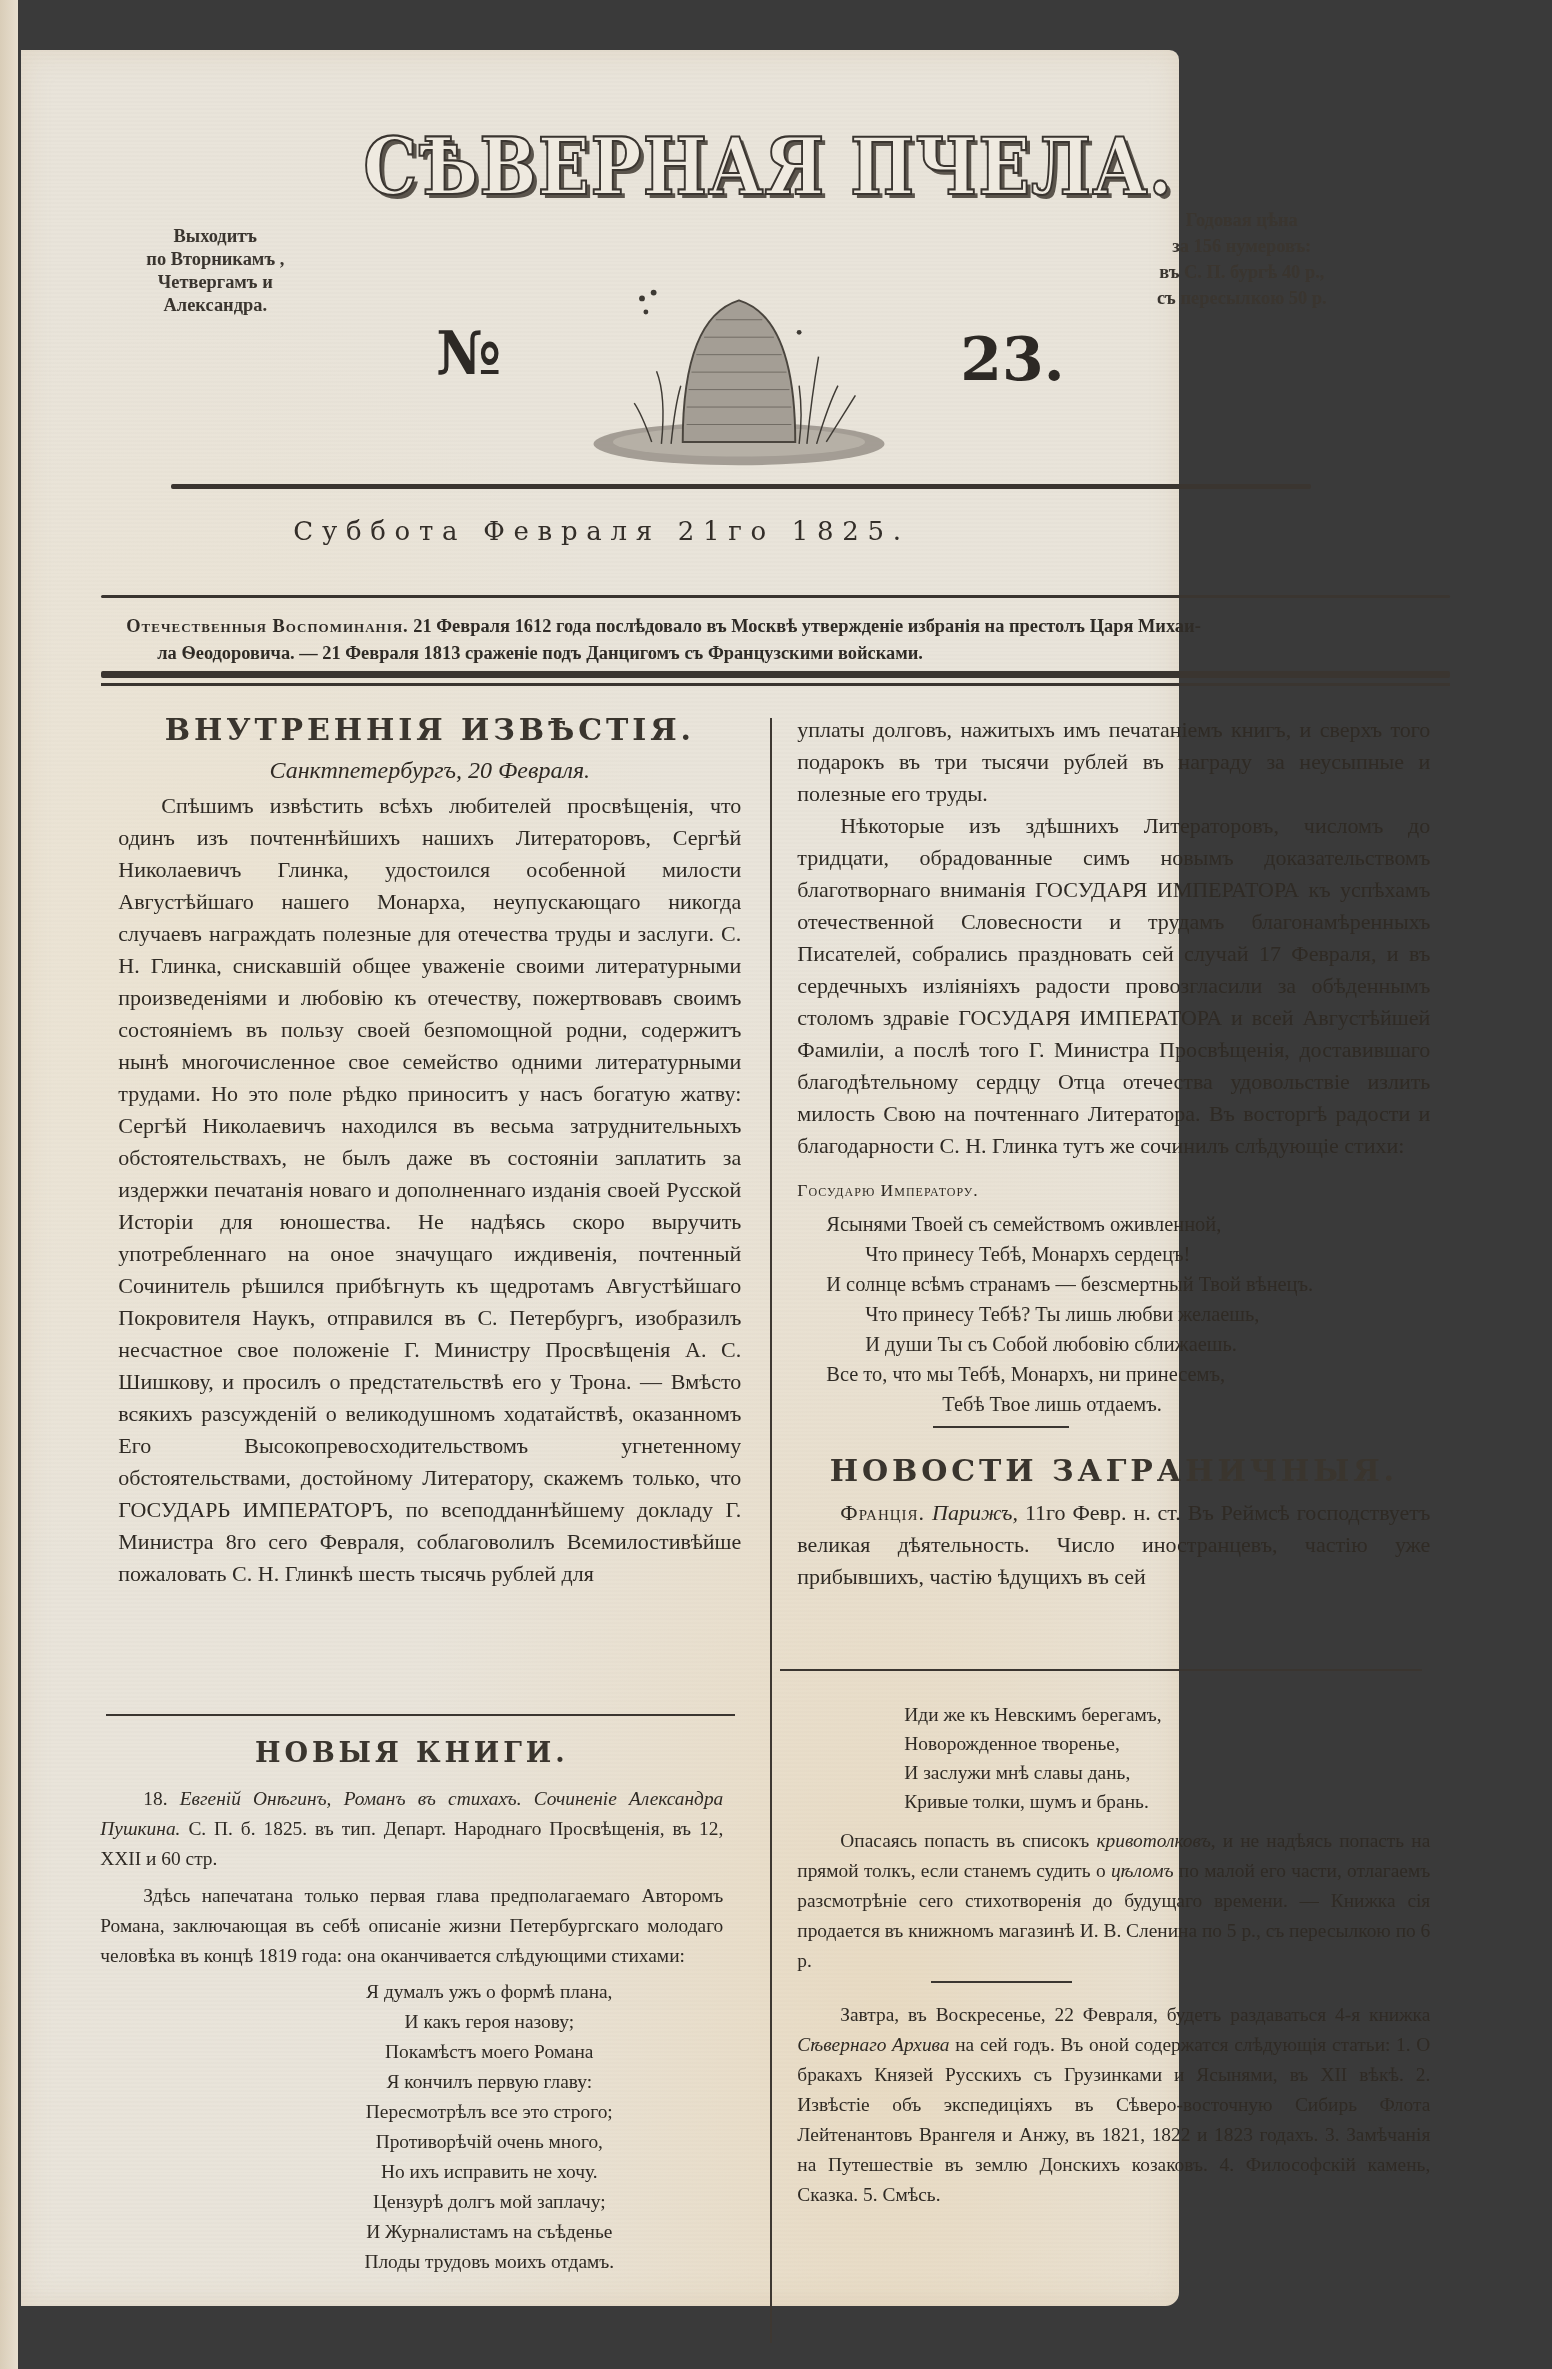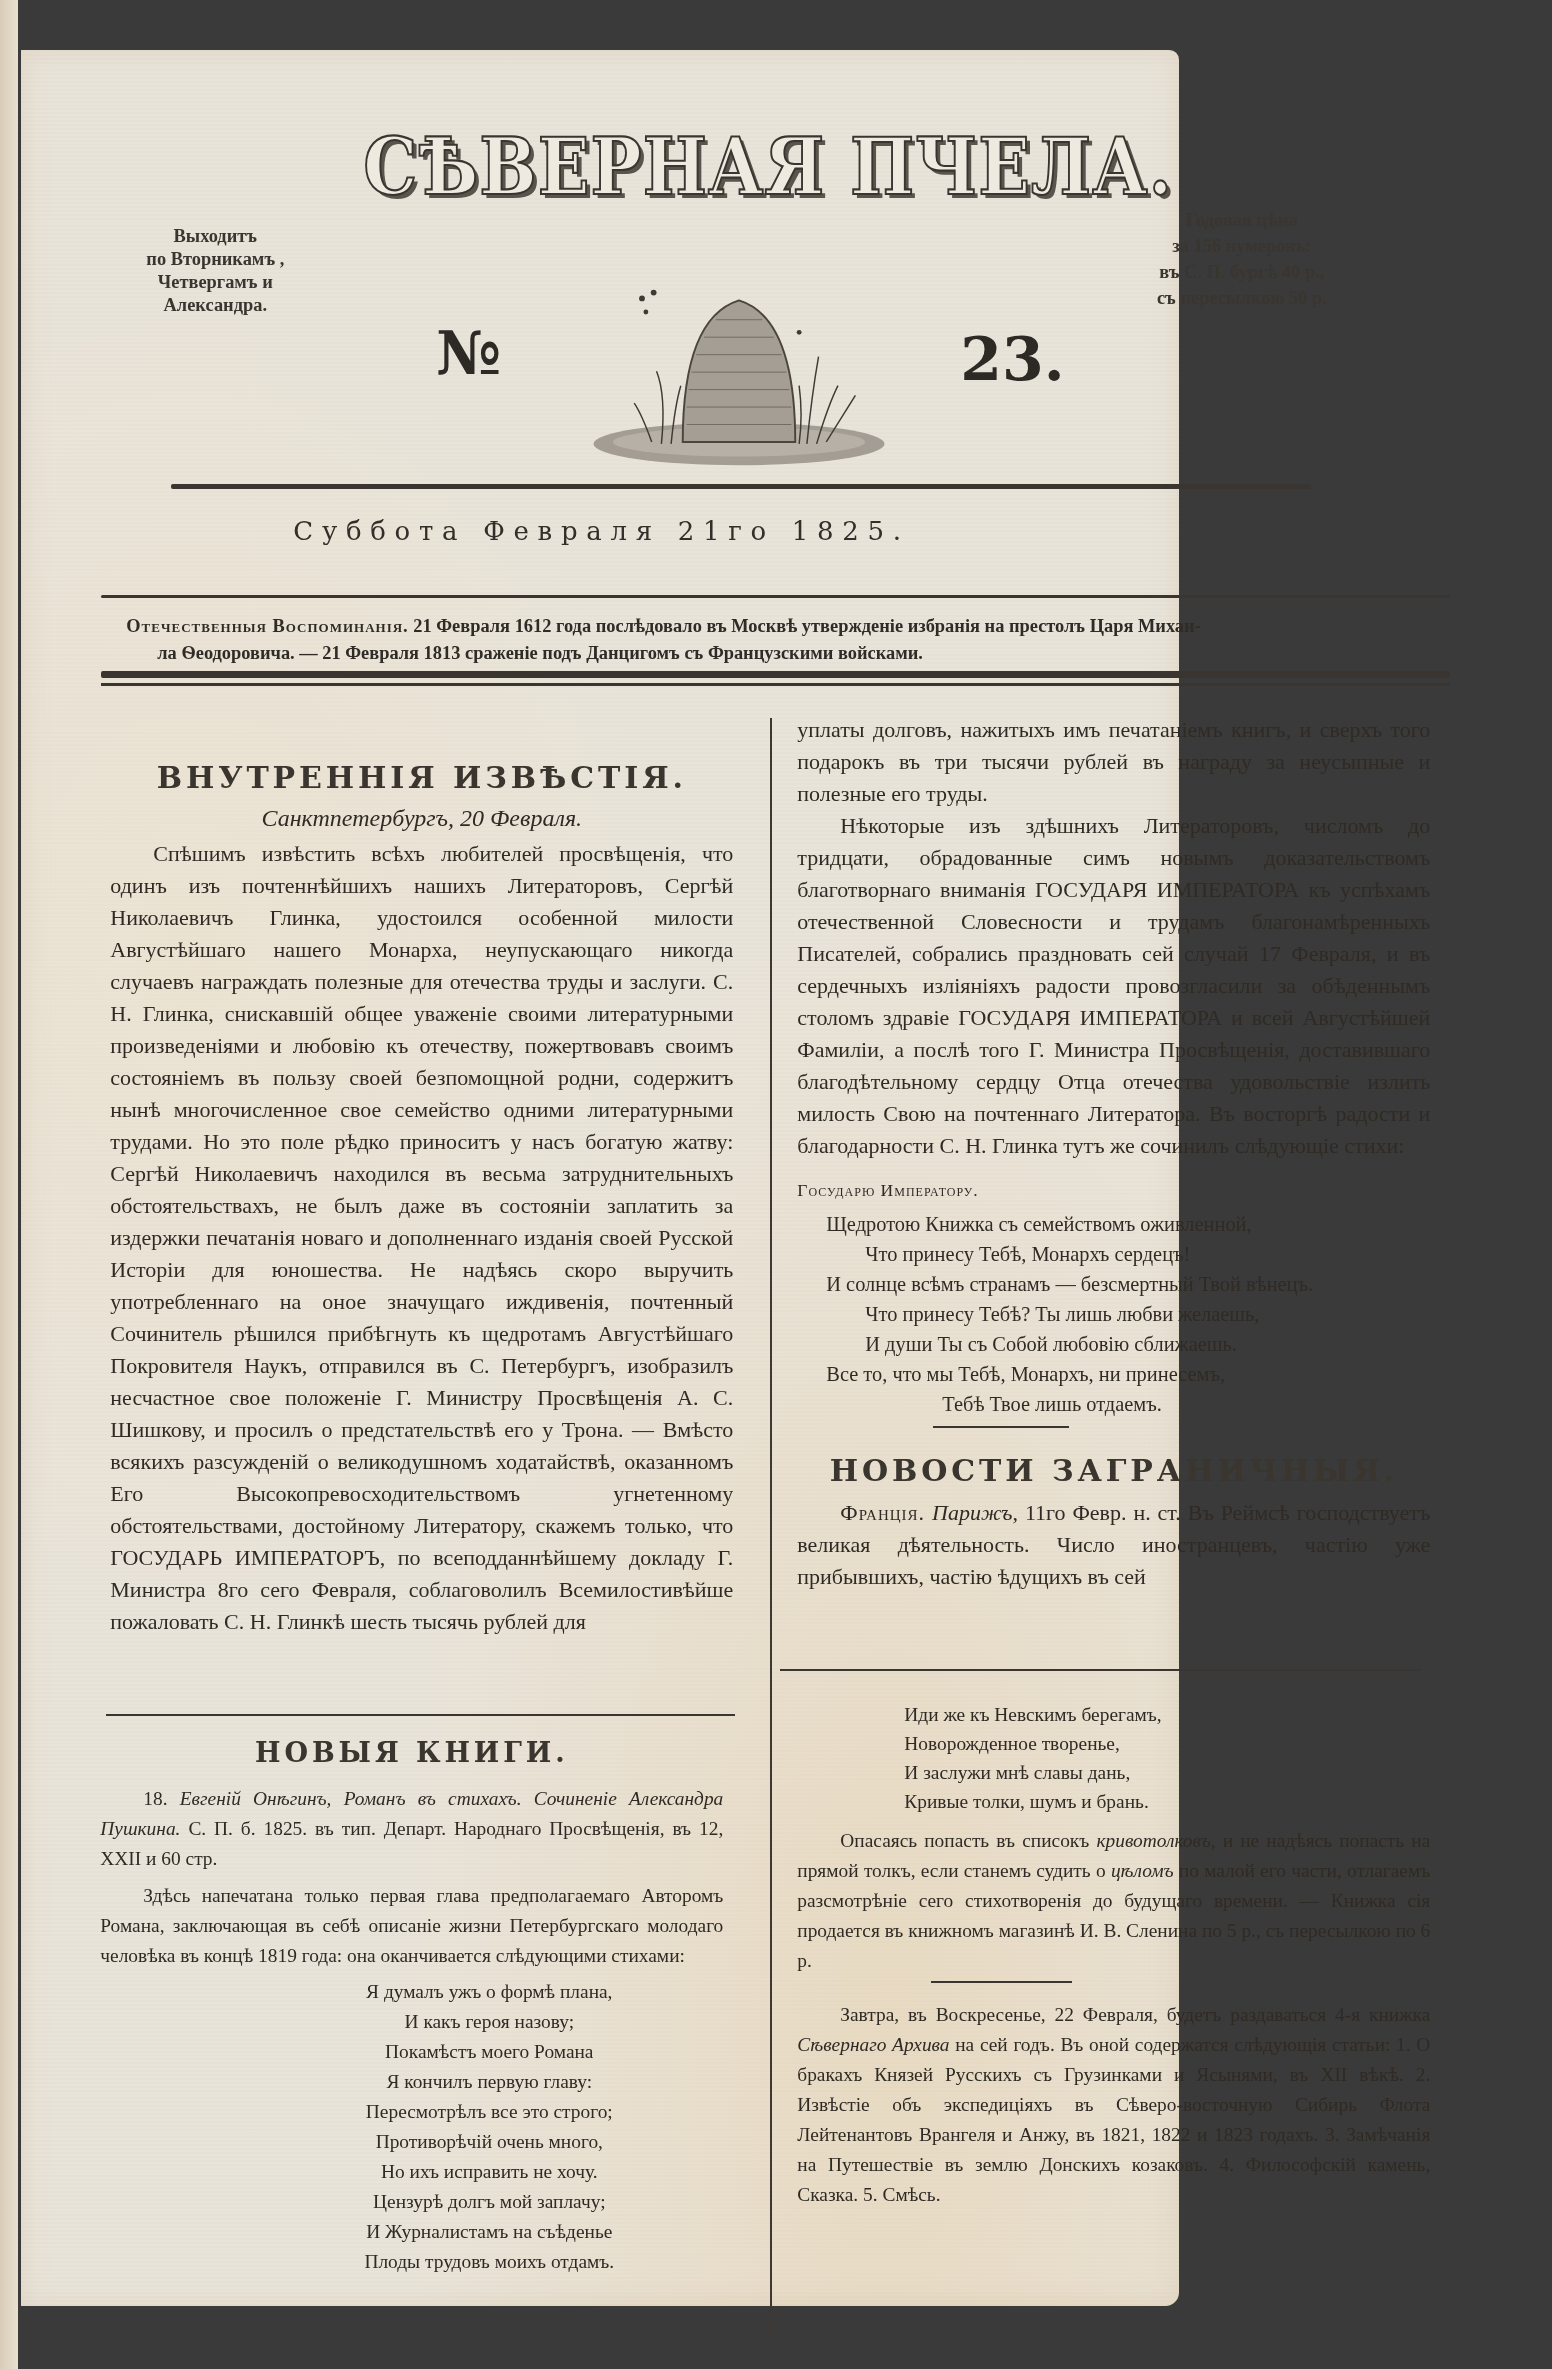--- a/index.html
+++ b/index.html
@@ -142,21 +142,21 @@
     <span class="lead">Отечественныя Воспоминанія.</span>
     <span>21 Февраля 1612 года послѣдовало въ Москвѣ утвержденіе избранія на престолъ Царя Михаи-</span>
     <span class="second">ла Ѳеодоровича. — 21 Февраля 1813 сраженіе подъ Данцигомъ съ Французскими войсками.</span>
   </div>
 
   <div class="abs rule-thick" style="left:80px; top:621px; width:1349px; height:6.8px;"></div>
   <div class="abs rule-thin" style="left:80px; top:633px; width:1349px; height:2.9px;"></div>
 
   <div class="abs divider-v"></div>
 
-  <div class="abs col" style="left:89px; top:664px; width:623px;margin-top:48px;">
+  <div class="abs col" style="left:97px; top:664px; width:623px;">
     <div class="head-big">ВНУТРЕННІЯ ИЗВѢСТІЯ.</div>
     <div class="dateline">Санктпетербургъ, 20 Февраля.</div>
     <p class="indent" style="height:936px; overflow:hidden;">Спѣшимъ извѣстить всѣхъ любителей просвѣщенія, что одинъ изъ почтеннѣйшихъ нашихъ Литераторовъ, Сергѣй Николаевичъ Глинка, удостоился особенной милости Августѣйшаго нашего Монарха, неупускающаго никогда случаевъ награждать полезные для отечества труды и заслуги. С. Н. Глинка, снискавшій общее уваженіе своими литературными произведеніями и любовію къ отечеству, пожертвовавъ своимъ состояніемъ въ пользу своей безпомощной родни, содержитъ нынѣ многочисленное свое семейство одними литературными трудами. Но это поле рѣдко приноситъ у насъ богатую жатву: Сергѣй Николаевичъ находился въ весьма затруднительныхъ обстоятельствахъ, не былъ даже въ состояніи заплатить за издержки печатанія новаго и дополненнаго изданія своей Русской Исторіи для юношества. Не надѣясь скоро выручить употребленнаго на оное значущаго иждивенія, почтенный Сочинитель рѣшился прибѣгнуть къ щедротамъ Августѣйшаго Покровителя Наукъ, отправился въ С. Петербургъ, изобразилъ несчастное свое положеніе Г. Министру Просвѣщенія А. С. Шишкову, и просилъ о предстательствѣ его у Трона. — Вмѣсто всякихъ разсужденій о великодушномъ ходатайствѣ, оказанномъ Его Высокопревосходительствомъ угнетенному обстоятельствами, достойному Литератору, скажемъ только, что ГОСУДАРЬ ИМПЕРАТОРЪ, по всеподданнѣйшему докладу Г. Министра 8го сего Февраля, соблаговолилъ Всемилостивѣйше пожаловать С. Н. Глинкѣ шесть тысячь рублей для</p>
   </div>
 
   <div class="abs rule-thin" style="left:85px; top:1664px; width:629px;"></div>
 
   <div class="abs col books" style="left:79px; top:1688px; width:623px;">
     <div class="head-big" style="font-size:27px;">НОВЫЯ КНИГИ.</div>
     <p class="indent" style="margin-top:15.5px;">
@@ -177,21 +177,21 @@
       <div>И Журналистамъ на съѣденье</div>
       <div>Плоды трудовъ моихъ отдамъ.</div>
     </div>
   </div>
 
   <div class="abs col" style="left:776px; top:664px; width:633px;">
     <p>уплаты долговъ, нажитыхъ имъ печатаніемъ книгъ, и сверхъ того подарокъ въ три тысячи рублей въ награду за неусыпные и полезные его труды.</p>
     <p class="indent">Нѣкоторые изъ здѣшнихъ Литераторовъ, числомъ до тридцати, обрадованные симъ новымъ доказательствомъ благотворнаго вниманія ГОСУДАРЯ ИМПЕРАТОРА къ успѣхамъ отечественной Словесности и трудамъ благонамѣренныхъ Писателей, собрались праздновать сей случай 17 Февраля, и въ сердечныхъ изліяніяхъ радости провозгласили за обѣденнымъ столомъ здравіе ГОСУДАРЯ ИМПЕРАТОРА и всей Августѣйшей Фамиліи, а послѣ того Г. Министра Просвѣщенія, доставившаго благодѣтельному сердцу Отца отечества удовольствіе излить милость Свою на почтеннаго Литератора. Въ восторгѣ радости и благодарности С. Н. Глинка тутъ же сочинилъ слѣдующіе стихи:</p>
     <div class="smallcaps" style="text-align:left; font-size:17.5px; margin:11.6px 0 3.9px 0;">Государю Императору.</div>
     <div class="verse" style="padding-left:29px;">
-      <div>Щедротою Книжка съ семействомъ оживленной,</div>
+      <div>Ясынями Твоей съ семействомъ оживленной,</div>
       <div style="padding-left:39px;">Что принесу Тебѣ, Монархъ сердецъ!</div>
       <div>И солнце всѣмъ странамъ — безсмертный Твой вѣнецъ.</div>
       <div style="padding-left:39px;">Что принесу Тебѣ? Ты лишь любви желаешь,</div>
       <div style="padding-left:39px;">И души Ты съ Собой любовію сближаешь.</div>
       <div>Все то, что мы Тебѣ, Монархъ, ни принесемъ,</div>
       <div style="padding-left:116px;">Тебѣ Твое лишь отдаемъ.</div>
     </div>
   </div>
 
   <div class="abs rule-thin" style="left:912px; top:1376px; width:136px;"></div>

